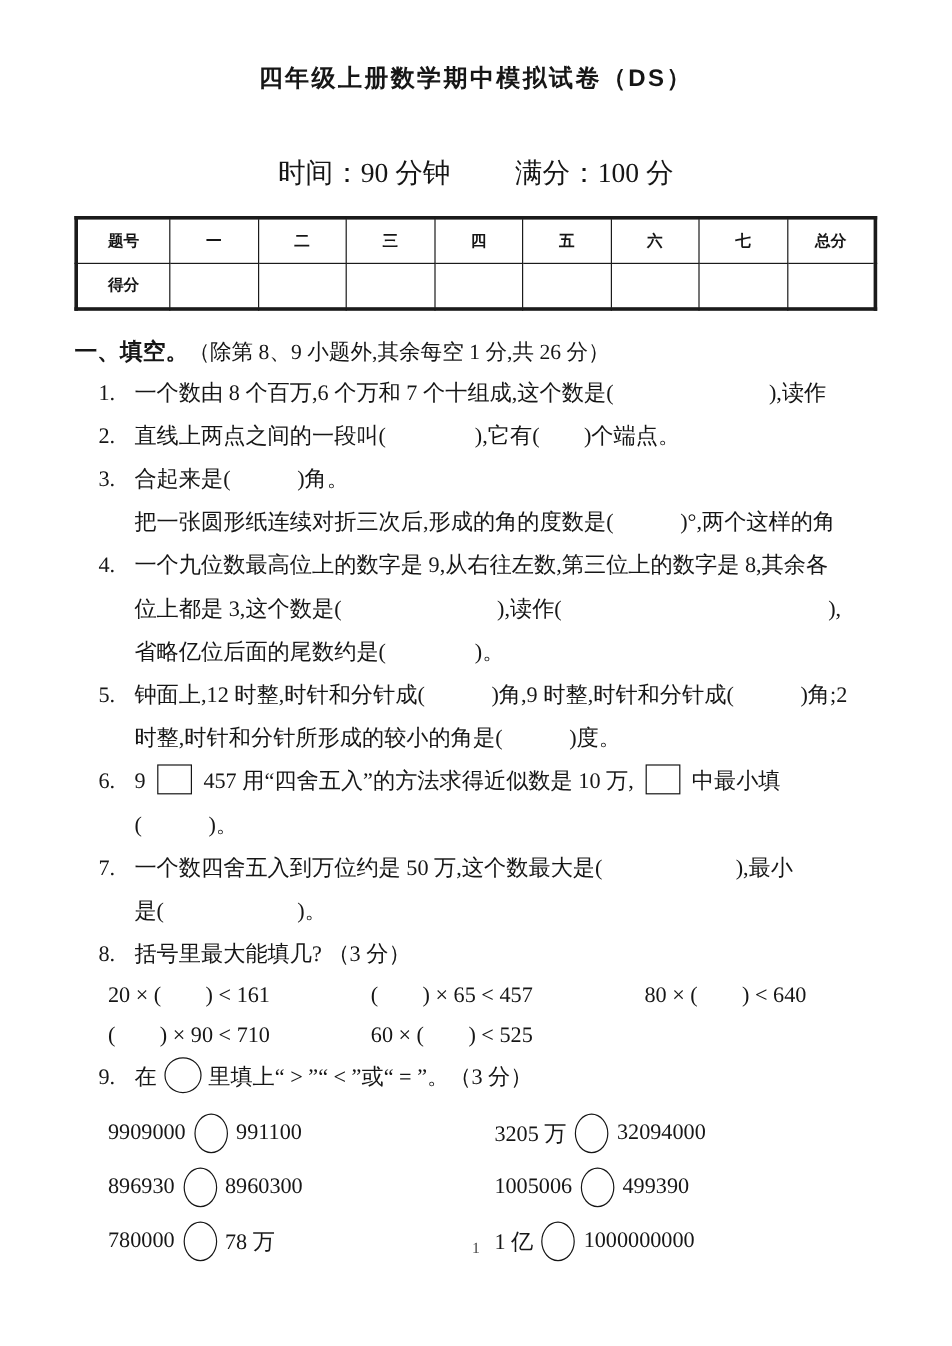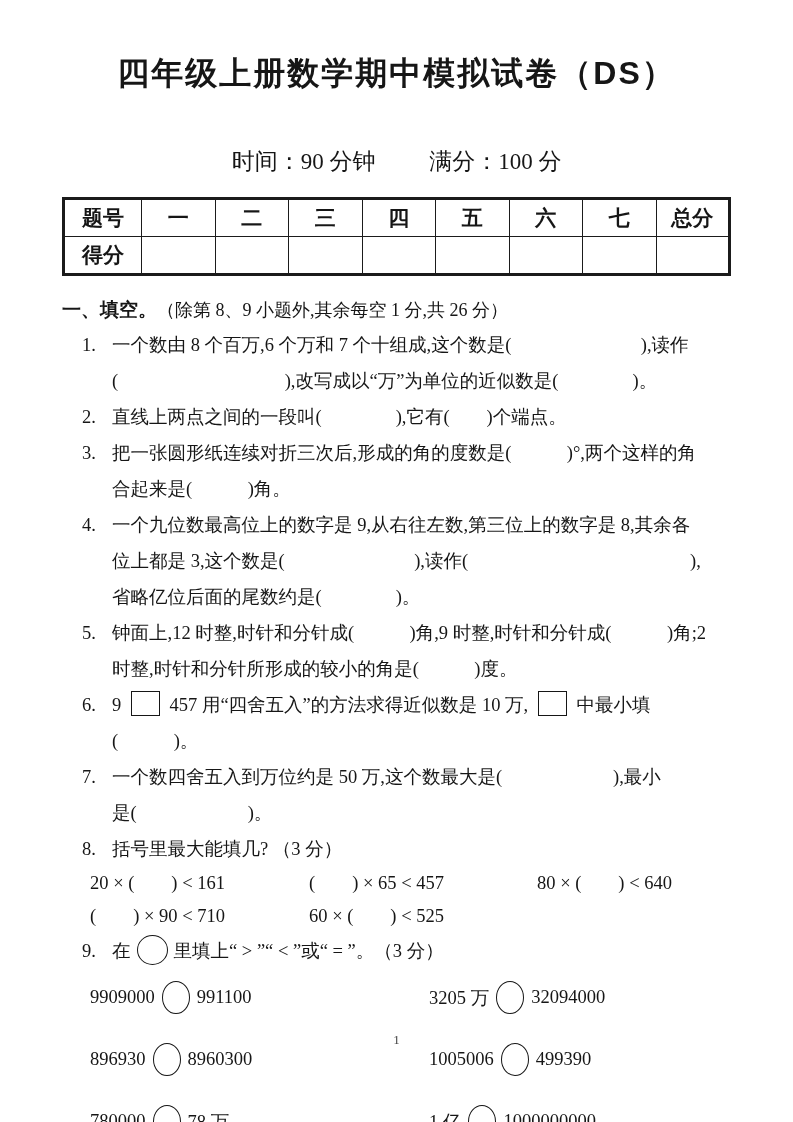--- a/index.html
+++ b/index.html
@@ -12,37 +12,37 @@
     overflow: hidden;
     position: relative;
   }
   .page { padding: 42px 62px 0 62px; height: 100%; position: relative; }
 
   .title {
     margin: 10px 0 0 0;
     text-align: center;
     font-family: "Liberation Sans", "DejaVu Sans", sans-serif;
     font-weight: bold;
-    font-size: 32px;
+    font-size: 20px;
     letter-spacing: 2px;
   }
 
   .meta { margin-top: 50px; text-align: center; font-size: 23px; }
   .meta .meta-item + .meta-item { margin-left: 48px; }
 
   table.score {
     width: 100%; margin-top: 20px;
     border-collapse: collapse; table-layout: fixed;
     border: 3px solid #1b1b1b;
   }
   table.score td {
     border: 1.5px solid #1b1b1b;
     height: 38px; text-align: center; vertical-align: middle;
     font-family: "Liberation Sans", "DejaVu Sans", sans-serif;
-    font-weight: bold; font-size: 21px;
+    font-weight: bold; font-size: 13px;
   }
   table.score td.lblcol { width: 78px; }
 
   .section-head { margin-top: 21px; font-size: 19px; }
   .section-title {
     font-family: Liberation Mono, monospace;
     font-weight: bold;
   }
   .section-note { font-size: 18px; text-align: right; }
 
@@ -59,21 +59,21 @@
   }
 
   .q8grid {
     display: grid; grid-template-columns: 219px 228px auto;
     padding-left: 28px; line-height: 33px; white-space: pre-wrap;
   }
   .q8grid .expr { white-space: pre-wrap; }
 
   .q9grid {
     display: grid; grid-template-columns: 322px auto;
-    padding-left: 28px; margin-top: 6px; gap: 17px;
+    padding-left: 28px; margin-top: 6px;
   }
   .cmp { display: flex; align-items: center; height: 45px; }
   .circle {
     flex: none; display: inline-block;
     width: 28px; height: 33px;
     border: 1.7px solid #161616; border-radius: 50%;
     margin: 0 7px;
   }
   .circle-inline {
     display: inline-block; width: 31px; height: 30px;
@@ -128,36 +128,35 @@
   <div class="section-head">
     <span class="section-title">一、填空。</span><span class="section-note">（除第 8、9 小题外,其余每空 1 分,共 26 分）</span>
   </div>
 
   <div class="qwrap">
 
     <div class="q">
       <span class="qnum">1.</span>
       <div class="qbody">
         <div class="qline">一个数由 8 个百万,6 个万和 7 个十组成,这个数是(　　　　　　　),读作</div>
-        <div class="qline">(　　　　　　　　　),改写成以“万”为单位的近似数是(　　　　)。</div>
       </div>
     </div>
 
     <div class="q">
       <span class="qnum">2.</span>
       <div class="qbody">
         <div class="qline">直线上两点之间的一段叫(　　　　),它有(　　)个端点。</div>
       </div>
     </div>
 
     <div class="q">
       <span class="qnum">3.</span>
       <div class="qbody">
+        <div class="qline">合起来是(　　　)角。</div>
         <div class="qline">把一张圆形纸连续对折三次后,形成的角的度数是(　　　)°,两个这样的角</div>
-        <div class="qline">合起来是(　　　)角。</div>
       </div>
     </div>
 
     <div class="q">
       <span class="qnum">4.</span>
       <div class="qbody">
         <div class="qline">一个九位数最高位上的数字是 9,从右往左数,第三位上的数字是 8,其余各</div>
         <div class="qline">位上都是 3,这个数是(　　　　　　　),读作(　　　　　　　　　　　　),</div>
         <div class="qline">省略亿位后面的尾数约是(　　　　)。</div>
       </div>

